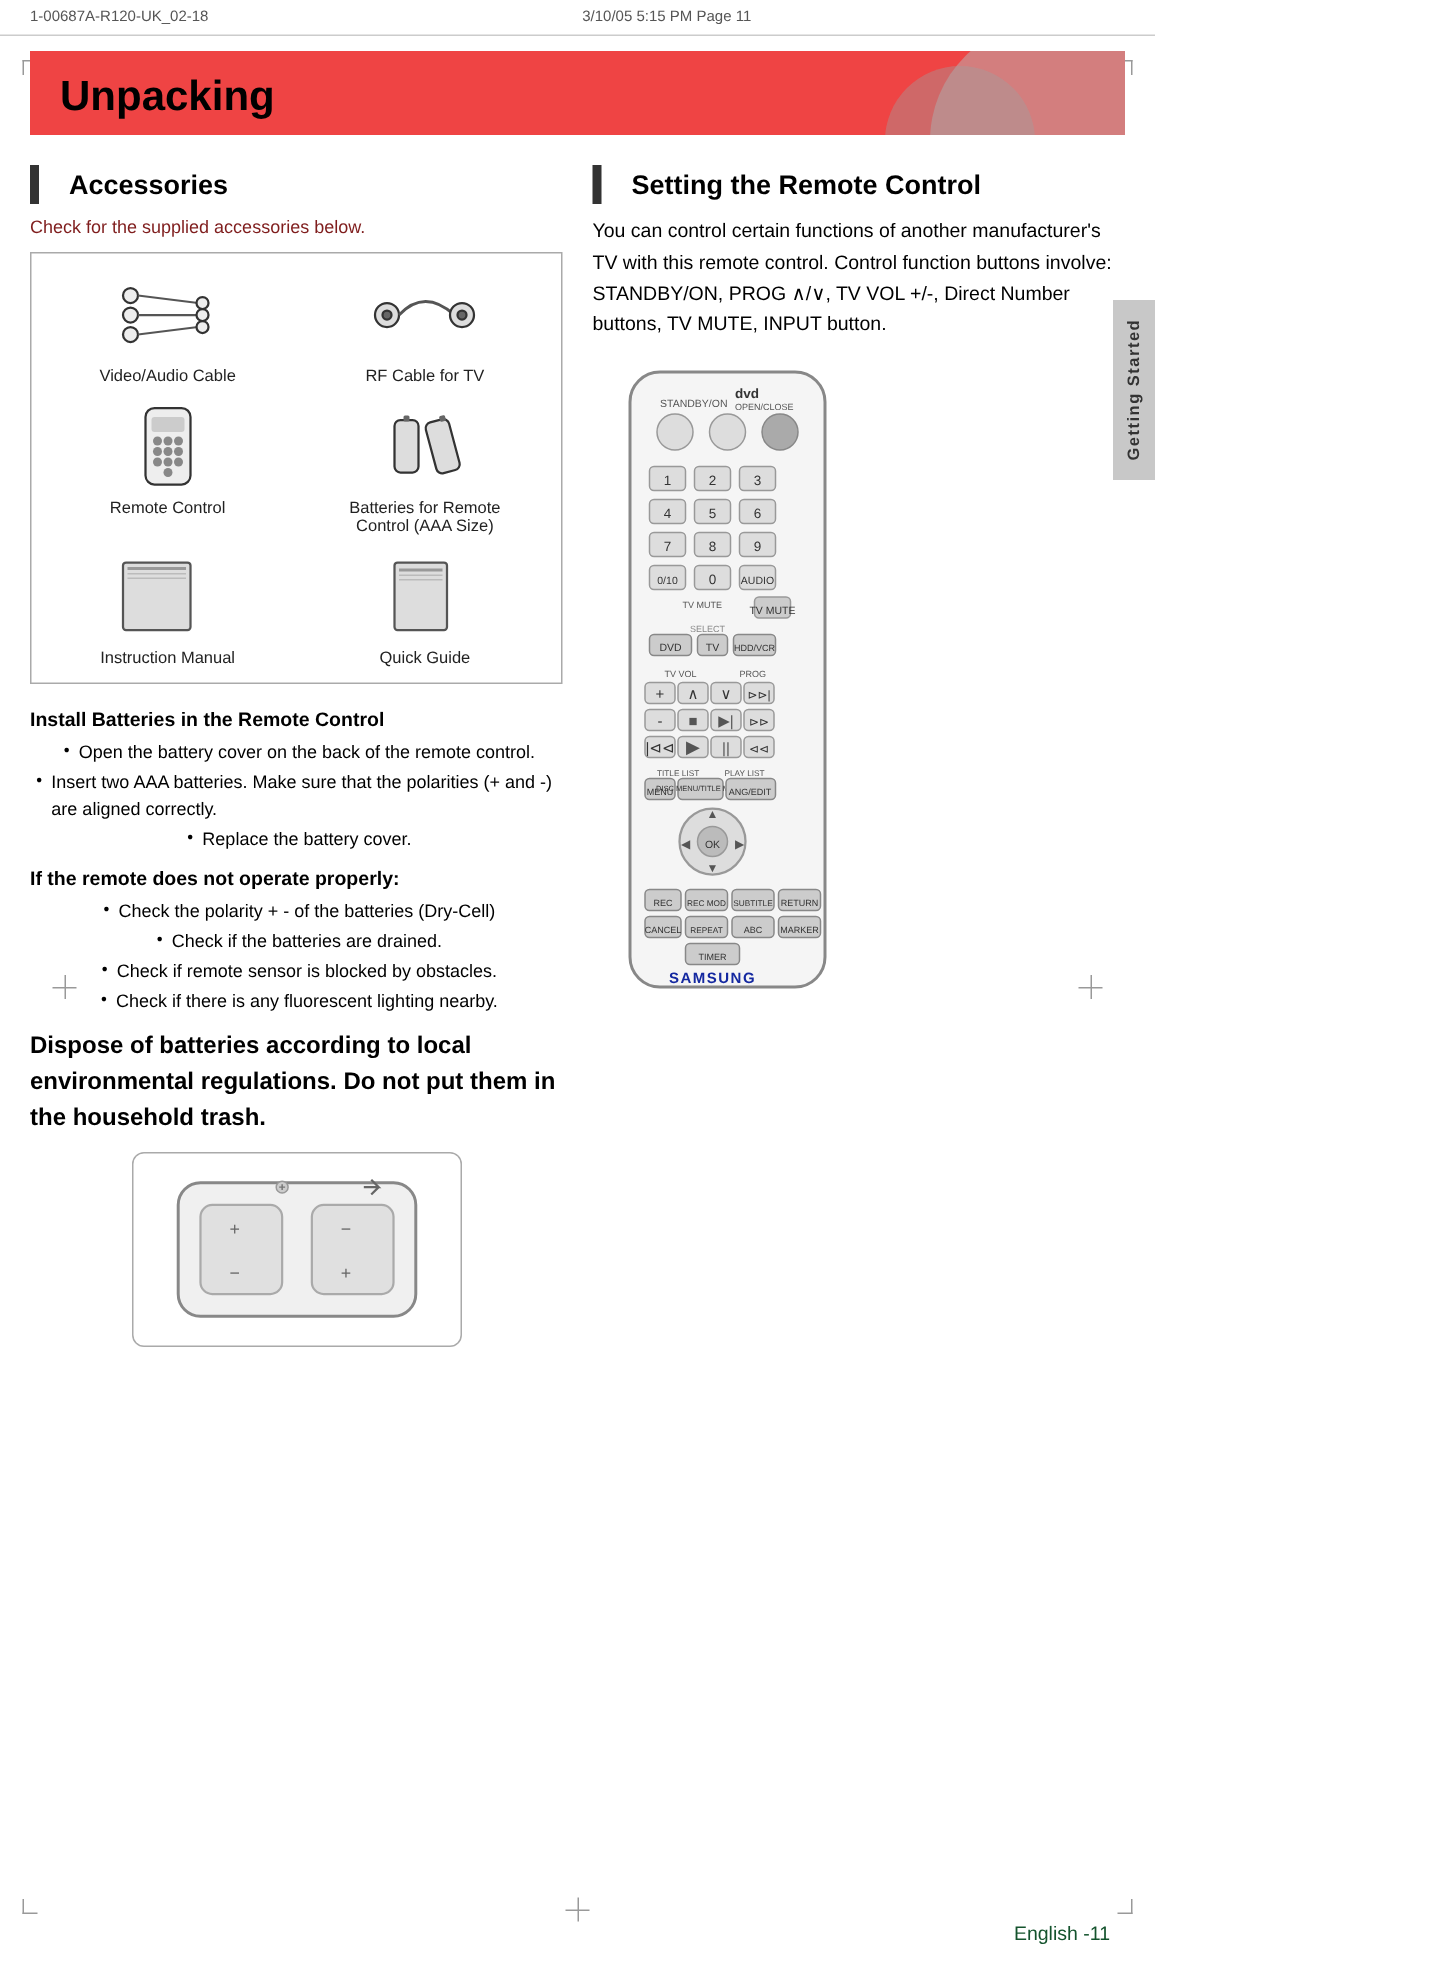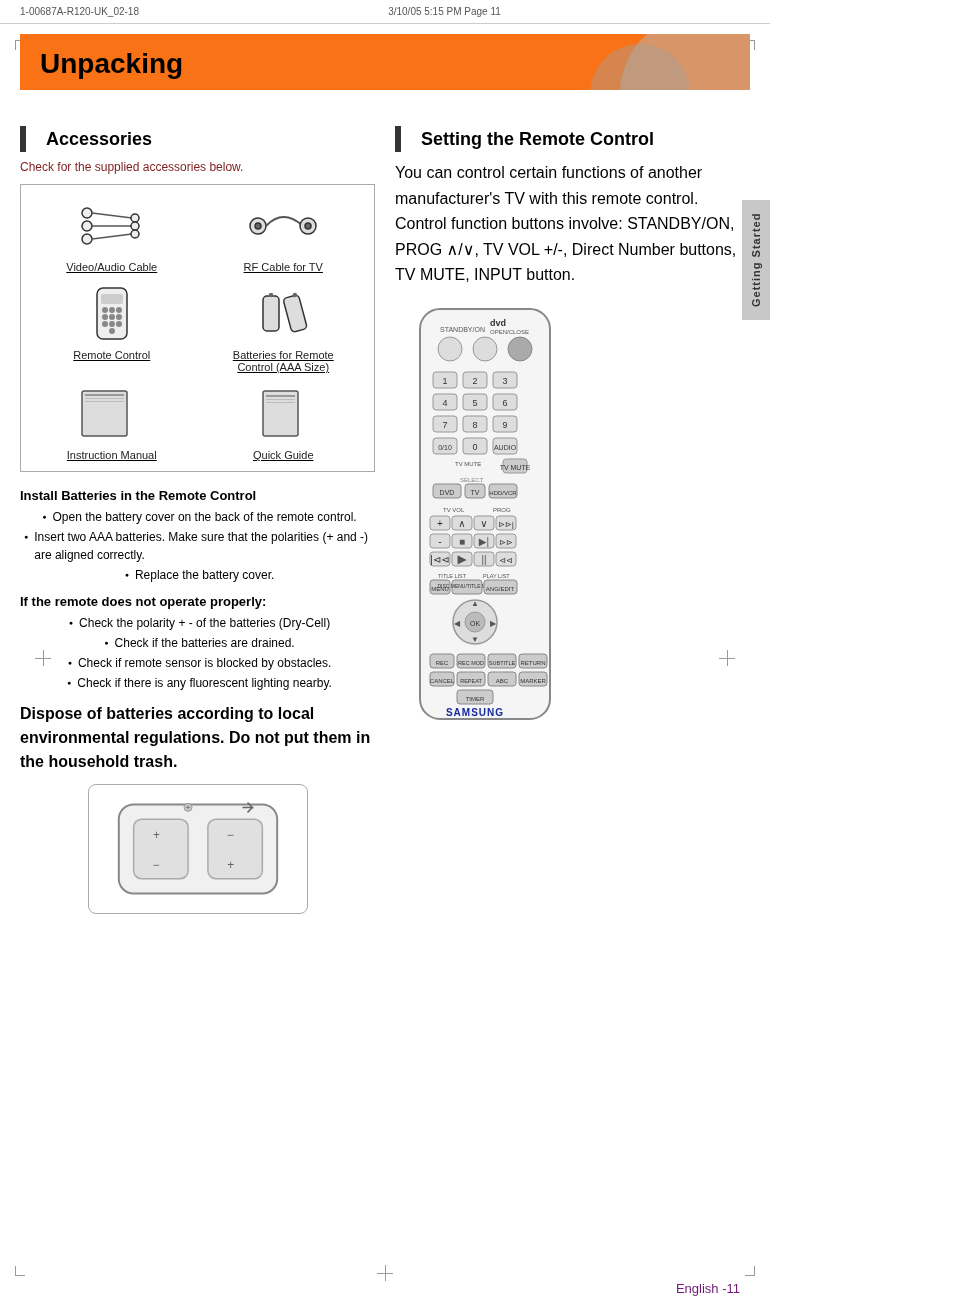--- a/index.html
+++ b/index.html
@@ -19,22 +19,22 @@
       justify-content: space-between;
       align-items: center;
       padding: 6px 20px;
       font-size: 10px;
       color: #555;
       border-bottom: 1px solid #ccc;
     }
 
     
     .title-section {
-      background: #f97316;
-      margin: 16px 20px;
+      background: #ef4444;
+      margin: 0 20px;
       padding: 14px 20px 10px 20px;
       margin-top: 10px;
       position: relative;
       overflow: hidden;
     }
     .title-section h1 {
       font-size: 28px;
       font-weight: bold;
       color: #000;
     }
@@ -126,21 +126,20 @@
       grid-template-columns: 1fr 1fr;
       gap: 10px;
       margin-bottom: 16px;
     }
 
     .accessory-item {
       display: flex;
       flex-direction: column;
       align-items: center;
       gap: 6px;
-      text-decoration: underline;
     }
 
     .accessory-icon {
       width: 90px;
       height: 60px;
       display: flex;
       align-items: center;
       justify-content: center;
     }
 
@@ -210,37 +209,37 @@
       width: 220px;
       height: 130px;
       display: flex;
       align-items: center;
       justify-content: center;
       margin: 0 auto;
     }
 
     
     .remote-control-text {
-      font-size: 16px;
+      font-size: 13px;
       line-height: 1.6;
       margin-bottom: 16px;
     }
 
     .remote-img-container {
       display: flex;
       justify-content: flex-start;
     }
 
     
     .footer {
       position: absolute;
       bottom: 20px;
       right: 30px;
       font-size: 13px;
-      color: #701a75;
+      color: #14532d;
     }
 
     
     .corner-marks {
       position: absolute;
       width: 10px;
       height: 10px;
     }
 
     .corner-tl { top: 40px; left: 15px; border-top: 1px solid #999; border-left: 1px solid #999; }

